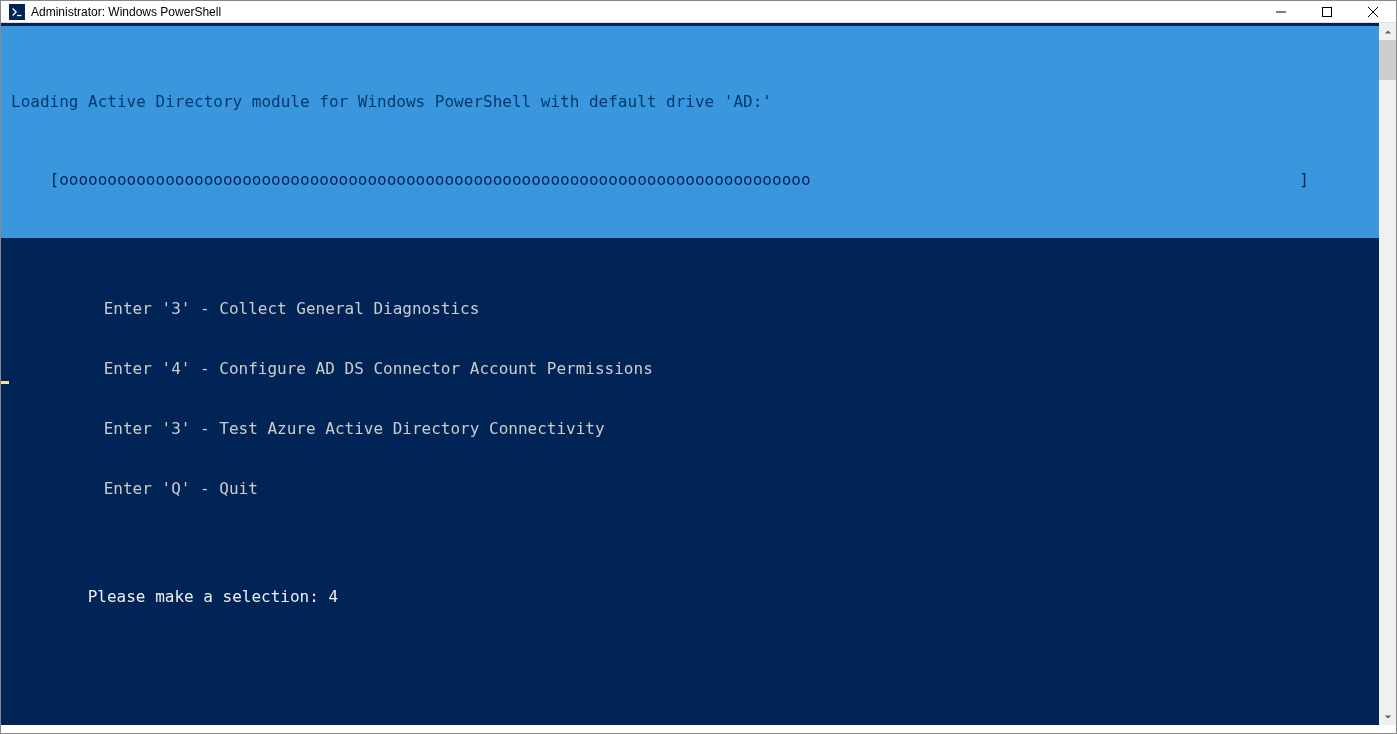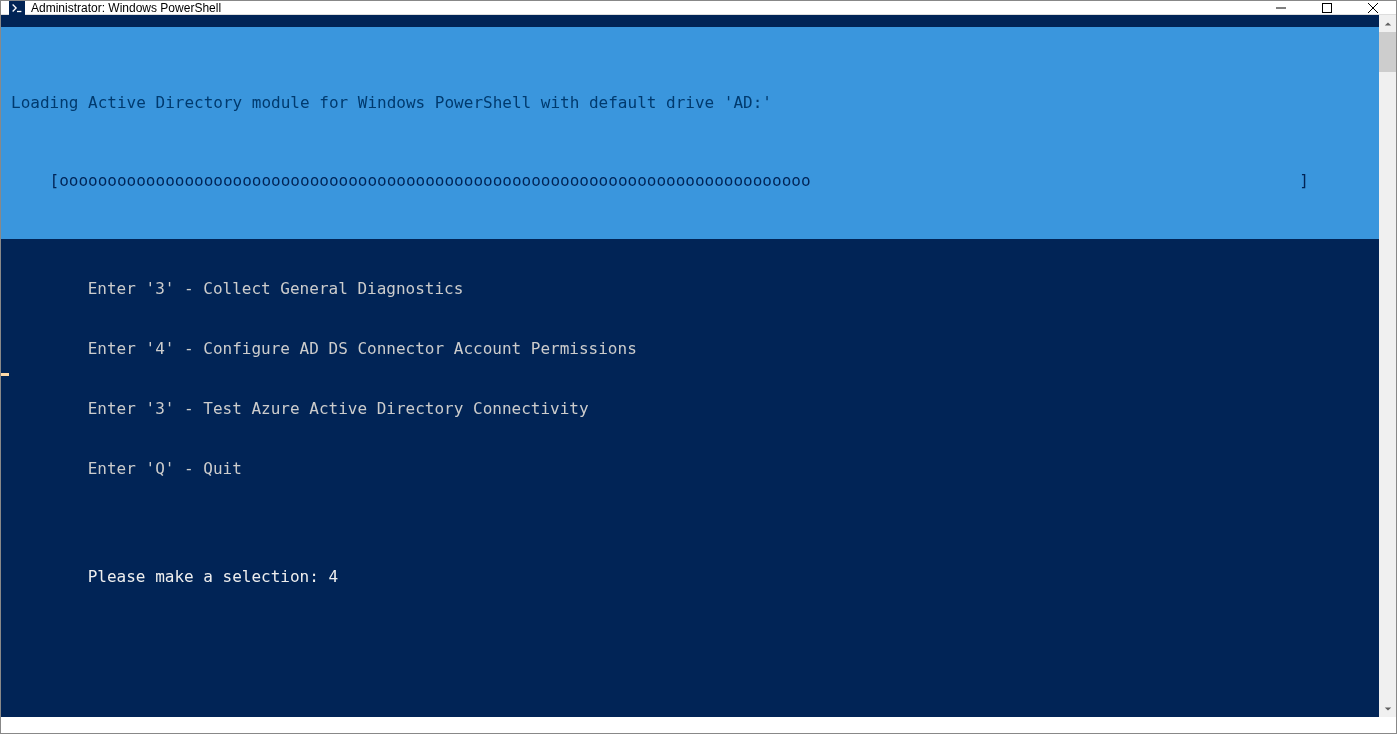--- a/index.html
+++ b/index.html
@@ -11,21 +11,21 @@
     body {
       font-family: "Segoe UI", Tahoma, sans-serif;
       background: #ffffff;
       width: 1397px;
       height: 734px;
       overflow: hidden;
       border: 1px solid #888;
     }
 
     .titlebar {
-      height: 14px;
+      height: 22px;
       background: #ffffff;
       display: flex;
       align-items: center;
       justify-content: space-between;
       padding-left: 8px;
       border-bottom: 1px solid #ddd;
     }
 
     .titlebar-left {
       display: flex;
@@ -94,21 +94,21 @@
     }
 
     .progress-banner {
       background: #3a96dd;
       color: #012456;
       padding: 26px 10px 8px 10px;
       font-family: Consolas, "Lucida Console", monospace;
       font-size: 16px;
       line-height: 20px;
       white-space: pre;
-      margin-top: 12px;
+      margin-top: 3px;
     }
 
     .progress-title {
       color: #003a6e;
     }
 
     .progress-bar-line {
       margin-top: 18px;
       color: #012456;
       display: flex;
@@ -126,21 +126,22 @@
       flex: 1;
     }
 
     .progress-end {
       padding-right: 60px;
     }
 
     .menu-lines {
       white-space: pre;
       color: #cccccc;
-      padding-left: 0;
+      padding-left: 16px;
+      margin-top: 21px;
     }
 
     .menu-line {
       white-space: pre;
       color: #cccccc;
     }
 
     .prompt-line {
       white-space: pre;
       color: #eeeeee;

